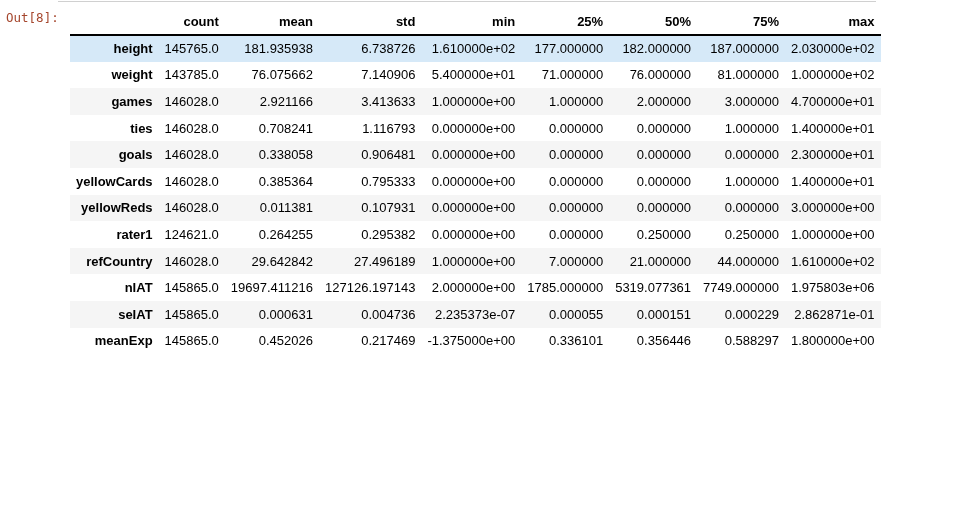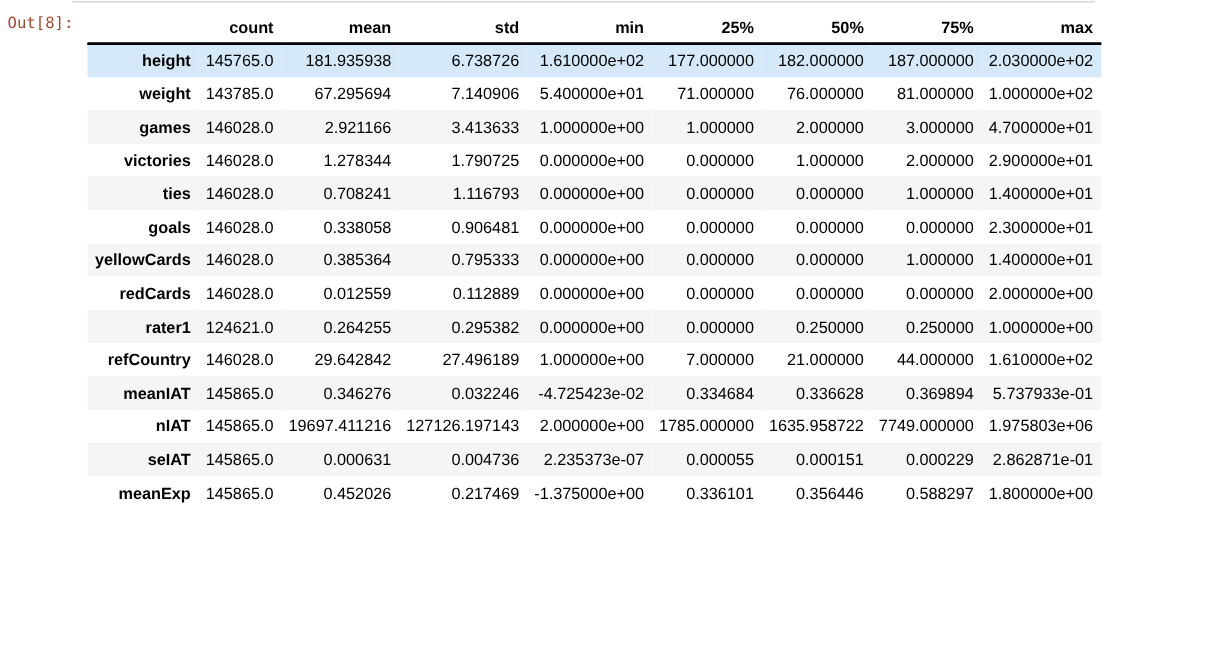--- a/index.html
+++ b/index.html
@@ -102,51 +102,40 @@
             <td>6.738726</td>
             <td>1.610000e+02</td>
             <td>177.000000</td>
             <td>182.000000</td>
             <td>187.000000</td>
             <td>2.030000e+02</td>
           </tr>
           <tr>
             <th>weight</th>
             <td>143785.0</td>
-            <td>67.295694</td>
+            <td>76.075662</td>
             <td>7.140906</td>
             <td>5.400000e+01</td>
             <td>71.000000</td>
             <td>76.000000</td>
             <td>81.000000</td>
             <td>1.000000e+02</td>
           </tr>
           <tr>
             <th>games</th>
             <td>146028.0</td>
             <td>2.921166</td>
             <td>3.413633</td>
             <td>1.000000e+00</td>
             <td>1.000000</td>
             <td>2.000000</td>
             <td>3.000000</td>
             <td>4.700000e+01</td>
           </tr>
           <tr>
-            <th>victories</th>
-            <td>146028.0</td>
-            <td>1.278344</td>
-            <td>1.790725</td>
-            <td>0.000000e+00</td>
-            <td>0.000000</td>
-            <td>1.000000</td>
-            <td>2.000000</td>
-            <td>2.900000e+01</td>
-          </tr>
-          <tr>
             <th>ties</th>
             <td>146028.0</td>
             <td>0.708241</td>
             <td>1.116793</td>
             <td>0.000000e+00</td>
             <td>0.000000</td>
             <td>0.000000</td>
             <td>1.000000</td>
             <td>1.400000e+01</td>
           </tr>
@@ -166,29 +155,29 @@
             <td>146028.0</td>
             <td>0.385364</td>
             <td>0.795333</td>
             <td>0.000000e+00</td>
             <td>0.000000</td>
             <td>0.000000</td>
             <td>1.000000</td>
             <td>1.400000e+01</td>
           </tr>
           <tr>
-            <th>redCards</th>
-            <td>146028.0</td>
-            <td>0.012559</td>
-            <td>0.112889</td>
-            <td>0.000000e+00</td>
-            <td>0.000000</td>
-            <td>0.000000</td>
-            <td>0.000000</td>
-            <td>2.000000e+00</td>
+            <th>yellowReds</th>
+            <td>146028.0</td>
+            <td>0.011381</td>
+            <td>0.107931</td>
+            <td>0.000000e+00</td>
+            <td>0.000000</td>
+            <td>0.000000</td>
+            <td>0.000000</td>
+            <td>3.000000e+00</td>
           </tr>
           <tr>
             <th>rater1</th>
             <td>124621.0</td>
             <td>0.264255</td>
             <td>0.295382</td>
             <td>0.000000e+00</td>
             <td>0.000000</td>
             <td>0.250000</td>
             <td>0.250000</td>
@@ -199,38 +188,27 @@
             <td>146028.0</td>
             <td>29.642842</td>
             <td>27.496189</td>
             <td>1.000000e+00</td>
             <td>7.000000</td>
             <td>21.000000</td>
             <td>44.000000</td>
             <td>1.610000e+02</td>
           </tr>
           <tr>
-            <th>meanIAT</th>
-            <td>145865.0</td>
-            <td>0.346276</td>
-            <td>0.032246</td>
-            <td>-4.725423e-02</td>
-            <td>0.334684</td>
-            <td>0.336628</td>
-            <td>0.369894</td>
-            <td>5.737933e-01</td>
-          </tr>
-          <tr>
             <th>nIAT</th>
             <td>145865.0</td>
             <td>19697.411216</td>
             <td>127126.197143</td>
             <td>2.000000e+00</td>
             <td>1785.000000</td>
-            <td>1635.958722</td>
+            <td>5319.077361</td>
             <td>7749.000000</td>
             <td>1.975803e+06</td>
           </tr>
           <tr>
             <th>seIAT</th>
             <td>145865.0</td>
             <td>0.000631</td>
             <td>0.004736</td>
             <td>2.235373e-07</td>
             <td>0.000055</td>

